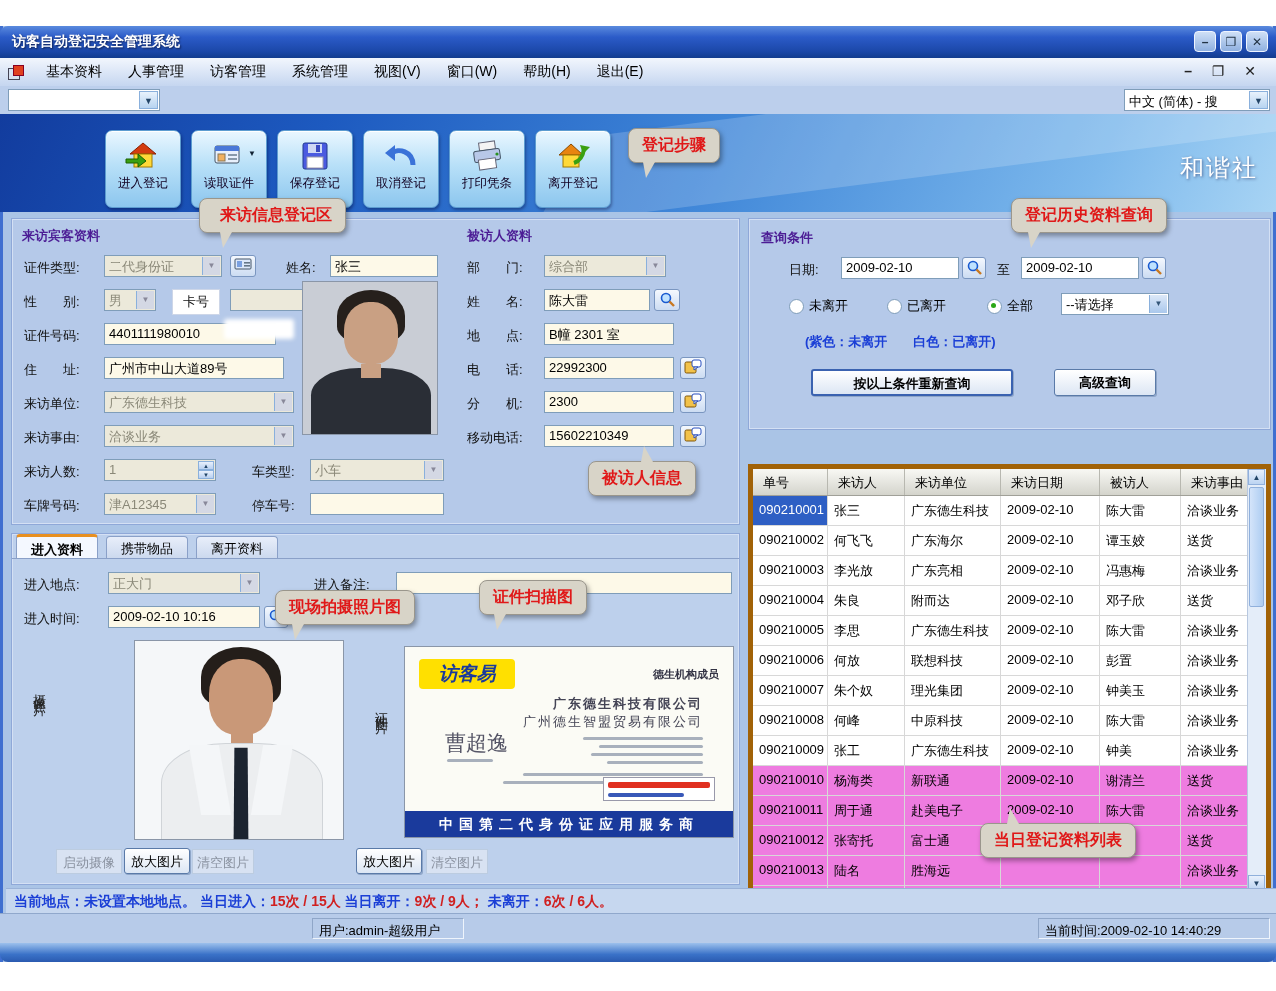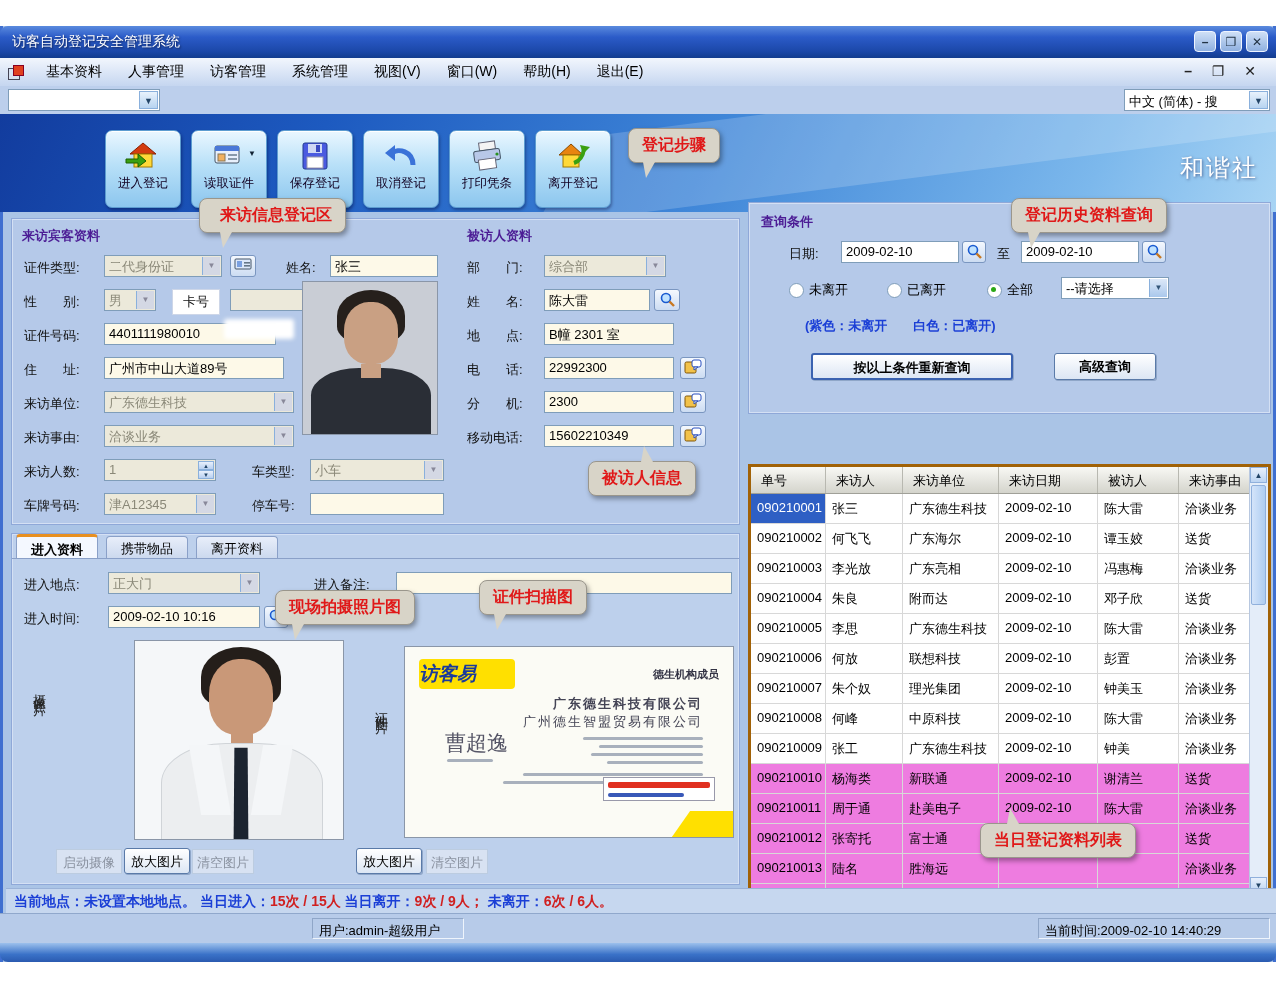--- a/index.html
+++ b/index.html
@@ -6,21 +6,21 @@
   #screen{position:relative;width:1276px;height:991px;background:#fff;overflow:hidden;
           font-family:"Liberation Sans","DejaVu Sans",sans-serif;font-size:13px;color:#000;}
 
   
   #window{position:absolute;left:0;top:26px;width:1276px;height:936px;
           border-left:3px solid #3f6fd0;border-right:3px solid #3f6fd0;box-sizing:border-box;background:#aac4e6;}
   #titlebar{position:absolute;left:-3px;top:0;width:1276px;height:32px;
             background:linear-gradient(180deg,#5a8ade 0%,#2b5bc8 30%,#16railing 0%,#123c8e 100%);
             background:linear-gradient(180deg,#5a8ade 0%,#2b5bc8 35%,#1b47a8 80%,#123c8e 100%);
             border-radius:8px 8px 0 0;color:#fff;}
-  #titlebar .title{position:absolute;left:12px;top:7px;font-size:14px;font-weight:normal;
+  #titlebar .title{position:absolute;left:12px;top:7px;font-size:14px;font-weight:bold;
                    text-shadow:1px 1px 2px rgba(0,0,20,.6);}
   .winbtn{position:absolute;top:5px;width:22px;height:21px;border-radius:4px;text-align:center;line-height:20px;
           background:linear-gradient(180deg,#cfe0f6,#8fb0e0);border:1px solid #eef4ff;color:#234;
           font-size:12px;font-weight:bold;box-sizing:border-box;}
   #menubar{position:absolute;left:-3px;top:32px;width:1276px;height:28px;
            background:linear-gradient(180deg,#f2f6fd,#c5d6f0);border-bottom:1px solid #9fb6da;display:flex;align-items:center;}
   .appicon{width:15px;height:14px;margin:0 10px 0 8px;position:relative;}
   .appicon .a{position:absolute;left:0;top:3px;width:10px;height:10px;background:#d8e2f2;border:1px solid #445;}
   .appicon .b{position:absolute;left:5px;top:0;width:9px;height:9px;background:#e04020;border:1px solid #802;}
   .menuitem{padding:4px 13px;font-size:14px;cursor:default;}
@@ -70,21 +70,21 @@
   .radio .rc{width:13px;height:13px;border-radius:50%;background:#fff;border:1px solid #7f9db9;margin-right:5px;position:relative;}
   .radio .rc.on:after{content:"";position:absolute;left:3px;top:3px;width:5px;height:5px;border-radius:50%;background:#2ba816;}
 
   .pushbtn{position:absolute;background:linear-gradient(180deg,#ffffff,#dce6f4);border:1px solid #5a7aa8;
            border-radius:3px;font-size:13px;text-align:center;cursor:pointer;box-shadow:1px 1px 0 #8fa6c8;
            box-sizing:border-box;padding-top:4px;}
   .flatbtn{position:absolute;background:#d8e2f2;border:1px solid #bccce0;color:#8a92a0;font-size:13px;
            text-align:center;box-sizing:border-box;padding-top:4px;}
 
   
-  #tablewrap{position:absolute;left:745px;top:438px;width:523px;height:448px;background:#fff;border:3px solid #a16207;box-sizing:border-box;}
+  #tablewrap{position:absolute;left:745px;top:438px;width:523px;height:448px;background:#fff;border:5px solid #a16207;box-sizing:border-box;}
   .trow{display:flex;height:29px;border-bottom:1px solid #d8d8d8;}
   .tcell{box-sizing:border-box;border-right:1px solid #d8d8d8;padding:6px 3px 0 6px;font-size:13px;
          white-space:nowrap;overflow:hidden;height:29px;}
   .thead{display:flex;height:26px;background:linear-gradient(180deg,#f8f8f4,#d4d4cc);border-bottom:1px solid #a0a098;}
   .thcell{box-sizing:border-box;border-right:1px solid #b8b8b0;padding:5px 3px 0 10px;font-size:13px;}
   .trow.pink{background:#ee7ce0;}
   .tcell.sel{background:#2e5fc4;color:#fff;}
   .vscroll{position:absolute;right:0;top:0;width:18px;bottom:16px;background:#e4edf9;border-left:1px solid #b8c8e0;}
   .hscroll{position:absolute;left:0;bottom:0;height:16px;right:18px;background:#e4edf9;border-top:1px solid #b8c8e0;}
   .scr-btn{position:absolute;background:linear-gradient(180deg,#e8f0fc,#bcd4f2);border:1px solid #90b0dc;
@@ -109,21 +109,21 @@
   
   .photoBox{position:absolute;background:#f2f4f6;border:1px solid #8a96a8;box-sizing:border-box;overflow:hidden;}
   .ph-head{position:absolute;border-radius:46% 46% 42% 42%;}
   .ph-hair{position:absolute;border-radius:50% 50% 30% 30%;}
   .ph-body{position:absolute;border-radius:40% 40% 0 0;}
   .ph-tie{position:absolute;}
 
   
   #cardscan{background:#fbfbf5;}
   #cs-logo{position:absolute;left:14px;top:12px;width:96px;height:30px;background:#ffe000;border-radius:4px;
-           color:#1a3a9c;font-weight:bold;font-size:19px;font-style:italic;line-height:30px;}
+           color:#1a3a9c;font-weight:bold;font-size:19px;font-style:italic;text-align:center;line-height:30px;}
   #cs-member{position:absolute;right:14px;top:20px;font-size:11px;font-weight:bold;color:#334;}
   .cs-co{position:absolute;right:30px;font-size:13px;font-weight:bold;color:#445;letter-spacing:2px;}
   #cs-name{position:absolute;left:40px;top:82px;font-size:21px;color:#556;font-family:"Liberation Serif","DejaVu Serif",serif;}
   .cs-bar{position:absolute;background:#a8b0bc;height:3px;border-radius:2px;}
   #cs-strip{position:absolute;left:0;right:0;bottom:0;height:26px;background:#1a3a9c;color:#fff;
             font-size:14px;font-weight:bold;text-align:center;line-height:26px;letter-spacing:6px;}
   #cs-corner{position:absolute;right:0;bottom:0;width:70px;height:26px;background:#ffe000;transform:skewX(-35deg) translateX(18px);}
   #cs-hot{position:absolute;right:18px;bottom:36px;width:110px;height:22px;background:#fff;border:1px solid #99a;}
   #cs-hot .r{position:absolute;left:4px;top:4px;right:4px;height:6px;background:#e03020;border-radius:2px;}
   #cs-hot .b{position:absolute;left:4px;bottom:3px;right:30px;height:4px;background:#3858b8;border-radius:2px;}
@@ -351,21 +351,21 @@
     <span class="field" style="left:532px;top:206px;width:130px;">15602210349</span>
     <span class="iconbtn" style="left:668px;top:206px;">
       <svg width="18" height="16" viewBox="0 0 18 16">
         <rect x="1" y="3" width="11" height="11" rx="1.5" fill="#f2c24a" stroke="#80560a"></rect>
         <rect x="8" y="1" width="9" height="7" rx="2" fill="#fff" stroke="#2a50c0"></rect>
         <polygon points="10,8 14,8 10,11" fill="#fff" stroke="#2a50c0"></polygon>
       </svg>
     </span>
   </div>
 
-  <div class="panel" style="left:745px;top:176px;width:523px;height:212px;">
+  <div class="panel" style="left:745px;top:192px;width:523px;height:212px;">
     <span class="sectitle" style="left:12px;top:10px;">查询条件</span>
     <span class="flabel" style="left:40px;top:42px;">日期:</span>
     <span class="field" style="left:92px;top:38px;width:118px;background:#fff;">2009-02-10</span>
     <span class="iconbtn" style="left:213px;top:38px;width:24px;">
       <svg width="18" height="16" viewBox="0 0 18 16">
         <circle cx="8" cy="7" r="4.5" fill="#bfe2ff" stroke="#1a5ad0" stroke-width="1.6"></circle>
         <line x1="11.5" y1="10.5" x2="16" y2="15" stroke="#c87820" stroke-width="2.4"></line>
       </svg>
     </span>
     <span class="flabel" style="left:248px;top:42px;">至</span>
@@ -584,20 +584,21 @@
       <span class="cs-bar" style="right:30px;top:98px;width:104px;"></span>
       <span class="cs-bar" style="right:30px;top:106px;width:112px;"></span>
       <span class="cs-bar" style="right:30px;top:114px;width:96px;"></span>
       <span class="cs-bar" style="right:30px;top:126px;width:180px;"></span>
       <span class="cs-bar" style="right:30px;top:134px;width:200px;"></span>
       <span id="cs-hot">
             <span class="r"></span>
             <span class="b"></span>
           </span>
       <span id="cs-corner"></span>
+      <span id="cs-strip">中国第二代身份证应用服务商</span>
     </div>
 
     <span class="flatbtn" style="left:44px;top:315px;width:66px;height:25px;">启动摄像</span>
     <span class="pushbtn" style="left:112px;top:314px;width:66px;height:26px;">放大图片</span>
     <span class="flatbtn" style="left:180px;top:315px;width:62px;height:25px;">清空图片</span>
     <span class="pushbtn" style="left:344px;top:314px;width:66px;height:26px;">放大图片</span>
     <span class="flatbtn" style="left:414px;top:315px;width:62px;height:25px;">清空图片</span>
   </div>
 
   <div id="summary"><span class="s-blue">当前地点：未设置本地地点。</span><span class="s-blue">  当日进入：</span><span class="s-red">15次 / 15人</span><span class="s-blue">   当日离开：</span><span class="s-red">9次 / 9人；</span><span class="s-blue">   未离开：</span><span class="s-red">6次 / 6人。</span></div>

